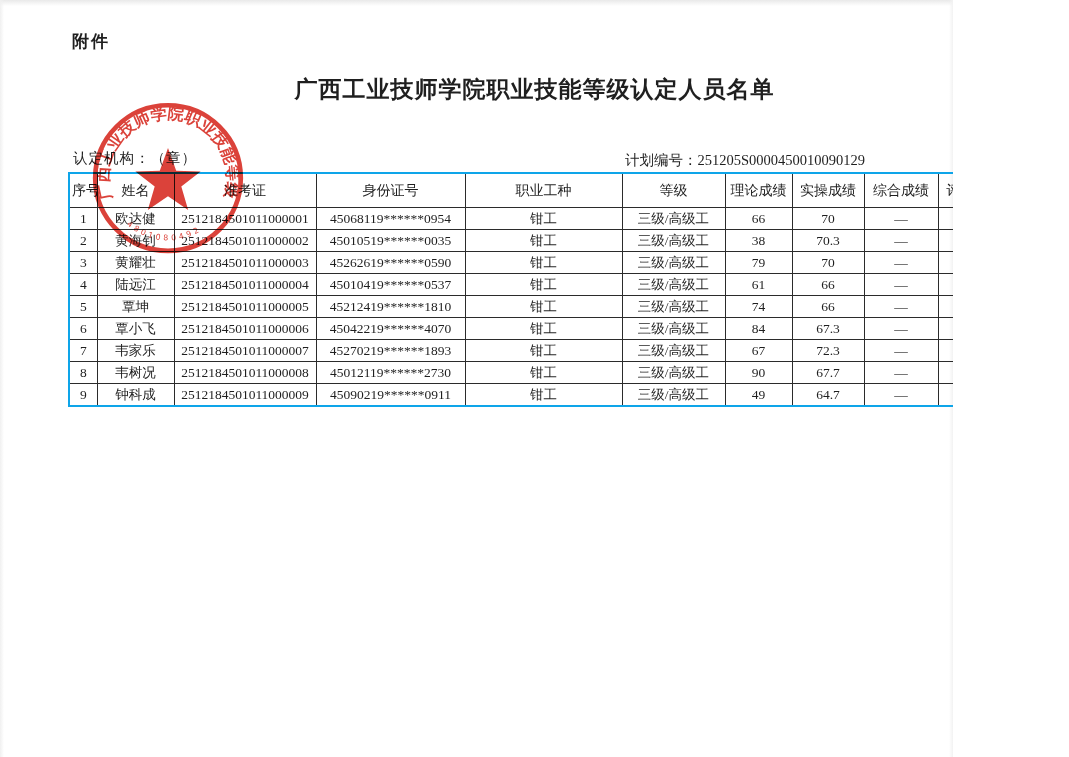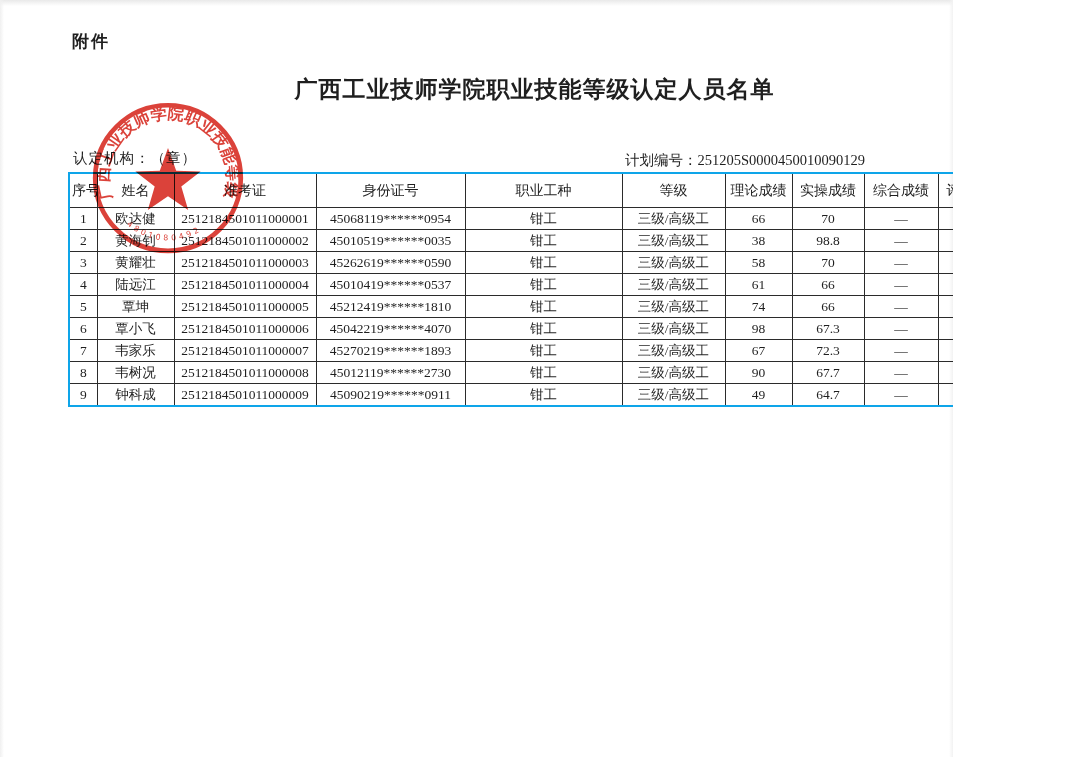--- a/index.html
+++ b/index.html
@@ -112,32 +112,32 @@
           <td>合格</td>
         </tr>
         <tr>
           <td>2</td>
           <td>黄海钊</td>
           <td>2512184501011000002</td>
           <td>45010519******0035</td>
           <td>钳工</td>
           <td>三级/高级工</td>
           <td>38</td>
-          <td>98.8</td>
+          <td>70.3</td>
           <td>—</td>
           <td>不合格</td>
         </tr>
         <tr>
           <td>3</td>
           <td>黄耀壮</td>
           <td>2512184501011000003</td>
           <td>45262619******0590</td>
           <td>钳工</td>
           <td>三级/高级工</td>
-          <td>58</td>
+          <td>79</td>
           <td>70</td>
           <td>—</td>
           <td>合格</td>
         </tr>
         <tr>
           <td>4</td>
           <td>陆远江</td>
           <td>2512184501011000004</td>
           <td>45010419******0537</td>
           <td>钳工</td>
@@ -159,21 +159,21 @@
           <td>—</td>
           <td>合格</td>
         </tr>
         <tr>
           <td>6</td>
           <td>覃小飞</td>
           <td>2512184501011000006</td>
           <td>45042219******4070</td>
           <td>钳工</td>
           <td>三级/高级工</td>
-          <td>98</td>
+          <td>84</td>
           <td>67.3</td>
           <td>—</td>
           <td>合格</td>
         </tr>
         <tr>
           <td>7</td>
           <td>韦家乐</td>
           <td>2512184501011000007</td>
           <td>45270219******1893</td>
           <td>钳工</td>

